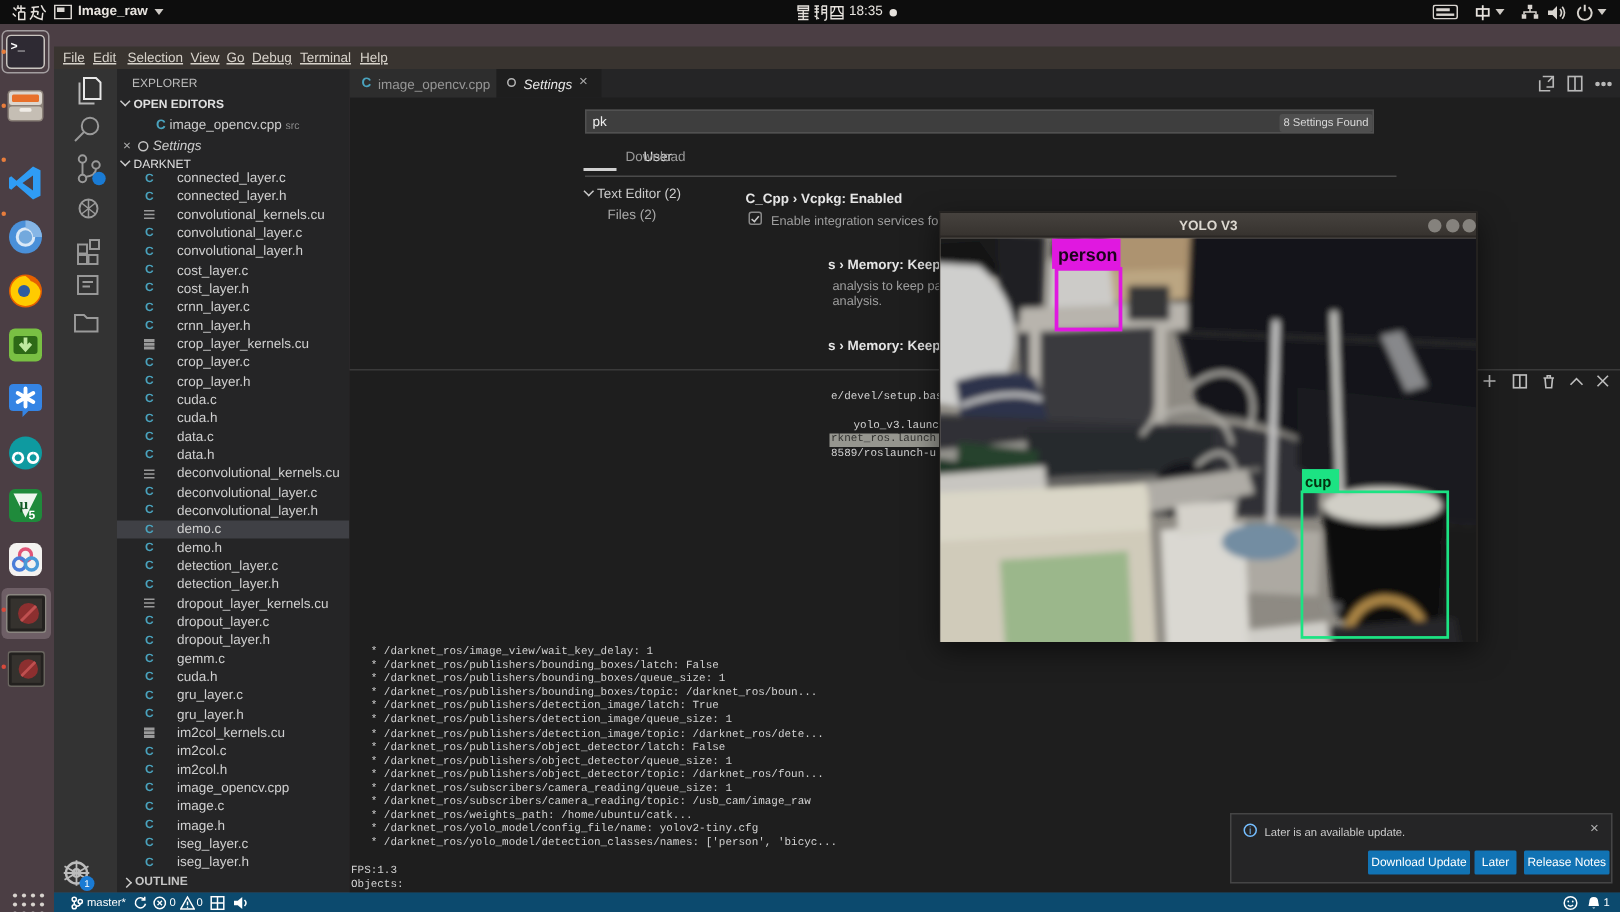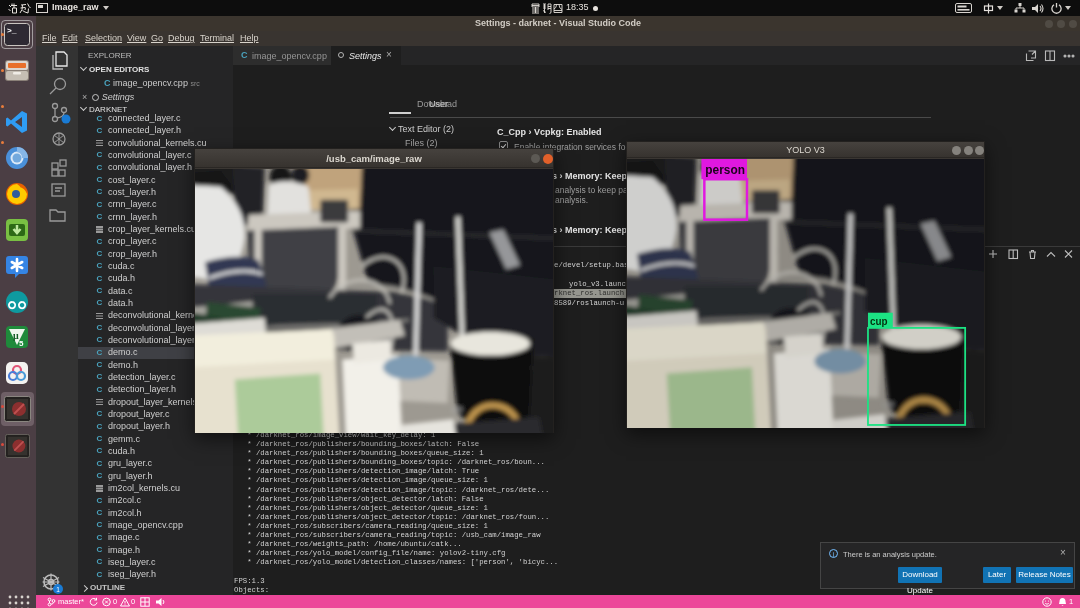--- a/index.html
+++ b/index.html
@@ -7,25 +7,25 @@
 #screen{position:relative;width:1080px;height:608px;background:#4b3e44;}
 
 #topbar{position:absolute;left:0;top:0;width:1080px;height:16px;background:#0d0d0d;color:#e8e4df;font-size:9px;}
 
 #vstitle{position:absolute;left:36px;top:16px;width:1044px;height:15px;background:#3b352e;color:#d2cdc5;}
 #vsmenu{position:absolute;left:36px;top:31px;width:1044px;height:15px;background:#393430;color:#d8d3cb;font-size:9px;}
 #vsmenu span{text-decoration:underline;text-underline-offset:1px;}
 #activitybar{position:absolute;left:36px;top:46px;width:42px;height:549px;background:#333333;}
 #sidebar{position:absolute;left:78px;top:46px;width:155px;height:549px;background:#252526;color:#cccccc;}
 #editor{position:absolute;left:233px;top:46px;width:847px;height:549px;background:#1e1e1e;}
-#statusbar{position:absolute;left:36px;top:595px;width:1044px;height:13px;background:#ec4899;color:#fff;font-size:7.5px;}
+#statusbar{position:absolute;left:36px;top:595px;width:1044px;height:13px;background:#0c4a6e;color:#fff;font-size:7.5px;}
 .row{position:absolute;white-space:nowrap;}
 .filerow{position:absolute;left:0;width:155px;height:12.33px;font-size:9px;color:#cfcfcf;white-space:nowrap;}
 .fic{position:absolute;left:17px;top:1px;width:9px;height:10px;font-size:8px;font-weight:bold;color:#4aa3be;text-align:center;line-height:10px;}
-.fname{position:absolute;left:30px;top:0.5px;}
+.fname{position:absolute;left:40px;top:0.5px;}
 .cuic{position:absolute;left:18px;top:3px;width:7px;height:1.2px;background:#9a9a9a;box-shadow:0 2.5px 0 #9a9a9a,0 5px 0 #9a9a9a;}
 .gear{display:inline-block;width:7px;height:7px;border:1.5px solid #c5c5c5;border-radius:50%;position:relative;}
 .chev{display:inline-block;width:5px;height:5px;border-right:1.2px solid #ccc;border-bottom:1.2px solid #ccc;transform:rotate(45deg);position:relative;top:-2px;margin-right:3px;}
 .chevr{display:inline-block;width:5px;height:5px;border-right:1.2px solid #ccc;border-bottom:1.2px solid #ccc;transform:rotate(-45deg);position:relative;top:1px;margin-right:3px;}
 
 #term{position:absolute;left:234px;top:431px;font-family:"Liberation Mono",monospace;font-size:7.3px;line-height:9.1px;color:#d2d2d2;white-space:pre;}
 .tfrag{position:absolute;font-family:"Liberation Mono",monospace;font-size:7.3px;color:#d2d2d2;white-space:pre;}
 
 .xwin{position:absolute;border:1px solid #23211f;box-shadow:0 6px 18px rgba(0,0,0,0.55);}
 .xtitle{position:absolute;left:0;top:0;width:100%;background:linear-gradient(#46423e,#37332f);color:#dcd8d0;text-align:center;border-bottom:1px solid #2a2724;}
@@ -80,26 +80,20 @@
   <svg class="abs" style="left:1032px;top:2.5px;" width="12" height="11" viewBox="0 0 12 11">
         <polygon points="0,4 3,4 6,1 6,10 3,7 0,7" fill="#d8d4cf"></polygon>
         <path d="M8,3 Q10,5.5 8,8 M9.5,1.5 Q12.5,5.5 9.5,9.5" stroke="#d8d4cf" fill="none" stroke-width="1.1"></path>
       </svg>
   <svg class="abs" style="left:1051px;top:2.5px;" width="11" height="11" viewBox="0 0 11 11">
         <path d="M3,1.8 A4.6,4.6 0 1 0 8,1.8 M5.5,0 L5.5,4.5" stroke="#d8d4cf" stroke-width="1.3" fill="none"></path>
       </svg>
   <div class="abs" style="left:1065px;top:6px;width:0;height:0;border:3.5px solid transparent;border-top:4px solid #cfcbc6;"></div>
 </div>
 
-<div id="vstitle">
-  <div class="abs" style="left:0;width:100%;top:2px;text-align:center;font-size:9px;font-weight:bold;">Settings - darknet - Visual Studio Code</div>
-  <div class="abs" style="left:1009px;top:3.5px;width:8px;height:8px;border-radius:50%;background:#504b44;"></div>
-  <div class="abs" style="left:1021px;top:3.5px;width:8px;height:8px;border-radius:50%;background:#504b44;"></div>
-  <div class="abs" style="left:1033px;top:3.5px;width:8px;height:8px;border-radius:50%;background:#504b44;"></div>
-</div>
 <div id="vsmenu">
   <span class="abs" style="left:6px;top:2px;">File</span>
   <span class="abs" style="left:26px;top:2px;">Edit</span>
   <span class="abs" style="left:49px;top:2px;">Selection</span>
   <span class="abs" style="left:91px;top:2px;">View</span>
   <span class="abs" style="left:115px;top:2px;">Go</span>
   <span class="abs" style="left:132px;top:2px;">Debug</span>
   <span class="abs" style="left:164px;top:2px;">Terminal</span>
   <span class="abs" style="left:204px;top:2px;">Help</span>
 </div>
@@ -286,20 +280,24 @@
         <g stroke="#b8b8b8" fill="none" stroke-width="1.1">
           <path d="M1.5,3.5 L1.5,10.5 L8.5,10.5 M3.5,1 L10.5,1 L10.5,8 L6,8 M7,4.5 L10.5,1"></path>
           <rect x="20.5" y="1" width="9" height="9.5"></rect>
           <path d="M25,1 L25,10.5"></path>
           <circle cx="40" cy="6" r="1" fill="#b8b8b8"></circle>
           <circle cx="44" cy="6" r="1" fill="#b8b8b8"></circle>
           <circle cx="48" cy="6" r="1" fill="#b8b8b8"></circle>
         </g>
       </svg>
 
+  <div class="abs" style="left:157px;top:27px;width:526px;height:16px;background:#3e3e3e;border:1px solid #515151;">
+     <span class="abs" style="left:4px;top:2px;font-size:9px;color:#eee;">pk</span>
+     <div class="abs" style="left:462px;top:1.5px;width:62px;height:12px;background:#4f4f4f;border-radius:2px;text-align:center;font-size:7.5px;color:#d8d8d8;line-height:12px;">8 Settings Found</div>
+  </div>
   <div class="abs" style="left:157px;top:53px;font-size:9px;color:#e8e8e8;margin-left:39px;">User</div>
   <div class="abs" style="left:184px;top:53px;font-size:9px;color:#9b9b9b;">Download</div>
   <div class="abs" style="left:156px;top:66px;width:22px;height:1.5px;background:#d0d0d0;"></div>
   <div class="abs" style="left:157px;top:71px;width:541px;height:1px;background:#4a4a4a;"></div>
   <div class="abs" style="left:157px;top:78px;font-size:9px;color:#cccccc;"><span class="chev"></span>Text Editor (2)</div>
   <div class="abs" style="left:172px;top:92px;font-size:9px;color:#a8a8a8;">Files (2)</div>
 
   <div class="abs" style="left:264px;top:81px;font-size:9px;font-weight:bold;color:#e5e5e5;">C_Cpp › Vcpkg: <span style="color:#e5e5e5;">Enabled</span></div>
   <div class="abs" style="left:266px;top:95px;width:9px;height:9px;border:1px solid #888;border-radius:2px;">
         <div style="position:absolute;left:2px;top:1px;width:3px;height:5px;border-right:1.3px solid #ccc;border-bottom:1.3px solid #ccc;transform:rotate(40deg);"></div>
@@ -446,51 +444,43 @@
   <path d="M338,198 q16,12 5,34" stroke="#1a1a1c" stroke-width="7" fill="none"></path>
   <text x="258" y="246" font-size="11" fill="#aaaaaa" font-family="Liberation Sans, sans-serif">ve</text>
   <path d="M270,280 Q272,240 298,238 Q326,238 330,276" stroke="#c0954e" stroke-width="6" fill="none"></path>
   <polygon points="242,258 346,250 352,280 240,280" fill="#2b2b2d"></polygon>
   <polygon points="206,258 260,252 264,280 208,280" fill="#e6e4de"></polygon>
  </g>
 </g>
 </defs>
 </svg>
 
-<div class="xwin" id="usbwin" style="left:194px;top:148px;width:360px;height:285px;background:#3a3632;">
-  <div class="xtitle" style="height:19px;font-size:9.5px;font-weight:bold;line-height:19px;">/usb_cam/image_raw</div>
-  <div class="abs" style="left:336px;top:5px;width:9px;height:9px;border-radius:50%;background:#5c5954;"></div>
-  <div class="abs" style="left:348px;top:4.5px;width:10px;height:10px;border-radius:50%;background:#e1602a;"></div>
-  <svg class="abs" style="left:0;top:20px;" width="358" height="264" viewBox="0 0 360 266" preserveAspectRatio="none">
-        <use href="#scene"></use>
-      </svg>
-</div>
 
 <div class="xwin" id="yolowin" style="left:626px;top:141px;width:359px;height:287px;background:#3a3632;">
-  <div class="xtitle" style="height:16px;font-size:9px;font-weight:normal;line-height:16px;">YOLO V3</div>
+  <div class="xtitle" style="height:16px;font-size:9px;font-weight:bold;line-height:16px;">YOLO V3</div>
   <div class="abs" style="left:325px;top:4px;width:9px;height:9px;border-radius:50%;background:#85827d;"></div>
   <div class="abs" style="left:337px;top:4px;width:9px;height:9px;border-radius:50%;background:#85827d;"></div>
   <div class="abs" style="left:348px;top:4px;width:9px;height:9px;border-radius:50%;background:#85827d;"></div>
   <svg class="abs" style="left:0;top:17px;" width="357" height="269" viewBox="0 0 360 266" preserveAspectRatio="none">
     <use href="#scene"></use>
     <rect x="0" y="0" width="360" height="266" fill="rgba(10,8,6,0.10)"></rect>
     <rect x="78" y="20" width="43" height="40" fill="none" stroke="#e018e0" stroke-width="2.5"></rect>
     <rect x="75" y="0" width="46" height="20" fill="#e018e0"></rect>
     <text x="79" y="15" font-size="12" font-weight="bold" fill="#1d031d" font-family="Liberation Sans, sans-serif">person</text>
     <rect x="243" y="167" width="98" height="96" fill="none" stroke="#1ce383" stroke-width="1.8"></rect>
     <rect x="243" y="152" width="25" height="15" fill="#1ce383"></rect>
     <text x="245" y="164" font-size="10" font-weight="bold" fill="#04320f" font-family="Liberation Sans, sans-serif">cup</text>
   </svg>
 </div>
 
 <div id="toast">
   <div class="abs" style="left:8px;top:6px;width:9px;height:9px;border:1px solid #75beff;border-radius:50%;color:#75beff;font-size:7px;text-align:center;line-height:9px;">i</div>
-  <span class="abs" style="left:22px;top:7px;">There is an analysis update.</span>
+  <span class="abs" style="left:22px;top:7px;">Later is an available update.</span>
   <span class="abs" style="left:239px;top:4px;color:#b0b0b0;font-size:10px;">×</span>
-  <div class="tbtn" style="left:77px;width:44px;">Download Update</div>
+  <div class="tbtn" style="left:91px;width:68px;">Download Update</div>
   <div class="tbtn" style="left:162px;width:28px;">Later</div>
   <div class="tbtn" style="left:195px;width:57px;">Release Notes</div>
 </div>
 
 <div id="dock" style="position:absolute;left:0;top:16px;width:36px;height:592px;background:#4b3e44;">
 
   <div class="abs" style="left:1px;top:4px;width:32px;height:29px;border:1.5px solid rgba(235,235,235,0.55);border-radius:4px;"></div>
 
   <svg class="abs" style="left:4px;top:7px;" width="26" height="23" viewBox="0 0 26 23">
         <rect x="0.5" y="0.5" width="25" height="22" rx="3" fill="#2e2a33" stroke="#c9c5c0"></rect>

